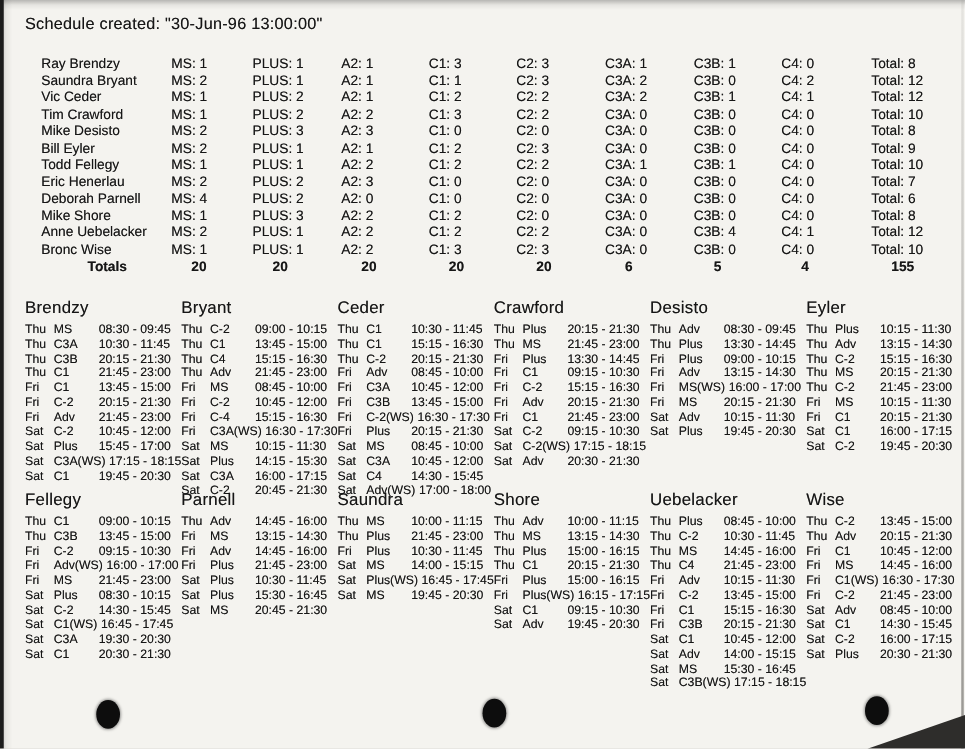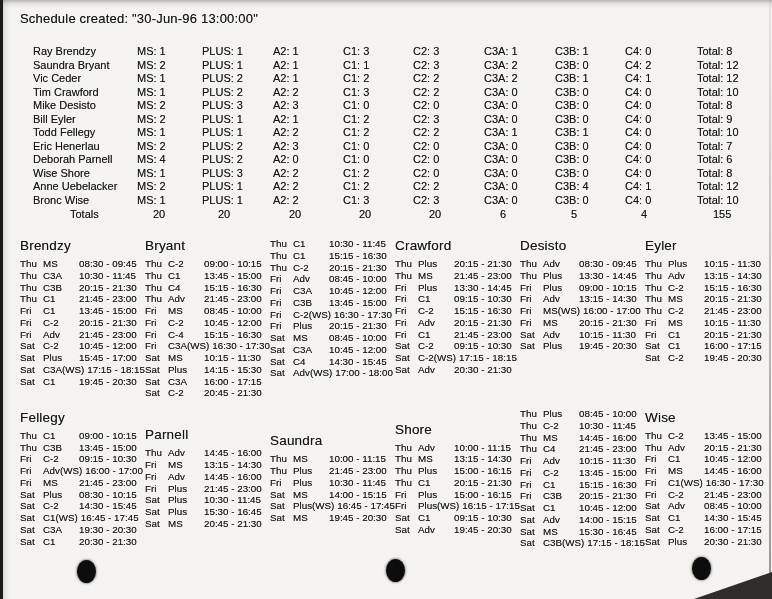--- a/index.html
+++ b/index.html
@@ -16,26 +16,26 @@
   .edge-left{position:absolute;left:0;top:0;bottom:0;width:3px;background:#1c1c1c;}
   .edge-right{position:absolute;right:1px;top:0;bottom:0;width:2px;
     background:linear-gradient(180deg, rgba(150,148,144,0.15), rgba(120,118,114,0.75));}
   .title{position:absolute;left:20px;top:11px;font-size:13px;letter-spacing:0.2px;}
   
   .summary{position:absolute;left:20px;top:45px;right:4px;}
   .srow{display:grid;grid-template-columns:104px 65px 71px 70px 70px 71px 71px 70px 72px 1fr;
     height:13.5px;line-height:13.5px;font-size:11px;white-space:nowrap;padding-left:13px;}
   .srow .scell{overflow:visible;}
   .srow.totals{margin-top:1px;}
-  .srow.totals .scell{padding-left:16px;}
+  .srow.totals .scell{padding-left:16px;font-weight:bold;}
   .srow.totals .scell.name{padding-left:37px;}
   
   .sched{position:absolute;left:20px;display:flex;}
   .sched1{top:238px;}
-  .sched2{top:408px;align-items:center;}
+  .sched2{top:392px;}
   .scol{width:125px;flex:0 0 125px;}
   .scol:last-child{flex-basis:120px;width:120px;}
   .scol-title{font-size:13.5px;font-weight:normal;letter-spacing:0.2px;margin-bottom:5px;}
   .sline{display:flex;font-size:9.8px;line-height:11.75px;white-space:nowrap;}
   .sline .day{width:23px;flex:0 0 23px;}
   .sline .cls{min-width:33px;margin-right:3px;}
   
   .hole{position:absolute;width:19px;height:23px;border-radius:50%;background:#0d0d0d;
     box-shadow:0 0 2px 1px rgba(13,13,13,0.35);}
   .hole1{left:77px;top:560px;}
@@ -156,21 +156,21 @@
         <span class="scell">PLUS: 2</span>
         <span class="scell">A2: 0</span>
         <span class="scell">C1: 0</span>
         <span class="scell">C2: 0</span>
         <span class="scell">C3A: 0</span>
         <span class="scell">C3B: 0</span>
         <span class="scell">C4: 0</span>
         <span class="scell">Total: 6</span>
       </div>
       <div class="srow">
-        <span class="scell name">Wise Shore</span>
+        <span class="scell name">Mike Shore</span>
         <span class="scell">MS: 1</span>
         <span class="scell">PLUS: 3</span>
         <span class="scell">A2: 2</span>
         <span class="scell">C1: 2</span>
         <span class="scell">C2: 0</span>
         <span class="scell">C3A: 0</span>
         <span class="scell">C3B: 0</span>
         <span class="scell">C4: 0</span>
         <span class="scell">Total: 8</span>
       </div>
@@ -328,20 +328,21 @@
           <span class="cls">C3A</span>
           <span class="time">16:00 - 17:15</span>
         </div>
         <div class="sline">
           <span class="day">Sat</span>
           <span class="cls">C-2</span>
           <span class="time">20:45 - 21:30</span>
         </div>
       </div>
       <div class="scol">
+        <div class="scol-title">Ceder</div>
         <div class="sline">
           <span class="day">Thu</span>
           <span class="cls">C1</span>
           <span class="time">10:30 - 11:45</span>
         </div>
         <div class="sline">
           <span class="day">Thu</span>
           <span class="cls">C1</span>
           <span class="time">15:15 - 16:30</span>
         </div>
@@ -703,20 +704,21 @@
           <span class="cls">C1</span>
           <span class="time">09:15 - 10:30</span>
         </div>
         <div class="sline">
           <span class="day">Sat</span>
           <span class="cls">Adv</span>
           <span class="time">19:45 - 20:30</span>
         </div>
       </div>
       <div class="scol">
+        <div class="scol-title">Uebelacker</div>
         <div class="sline">
           <span class="day">Thu</span>
           <span class="cls">Plus</span>
           <span class="time">08:45 - 10:00</span>
         </div>
         <div class="sline">
           <span class="day">Thu</span>
           <span class="cls">C-2</span>
           <span class="time">10:30 - 11:45</span>
         </div>

